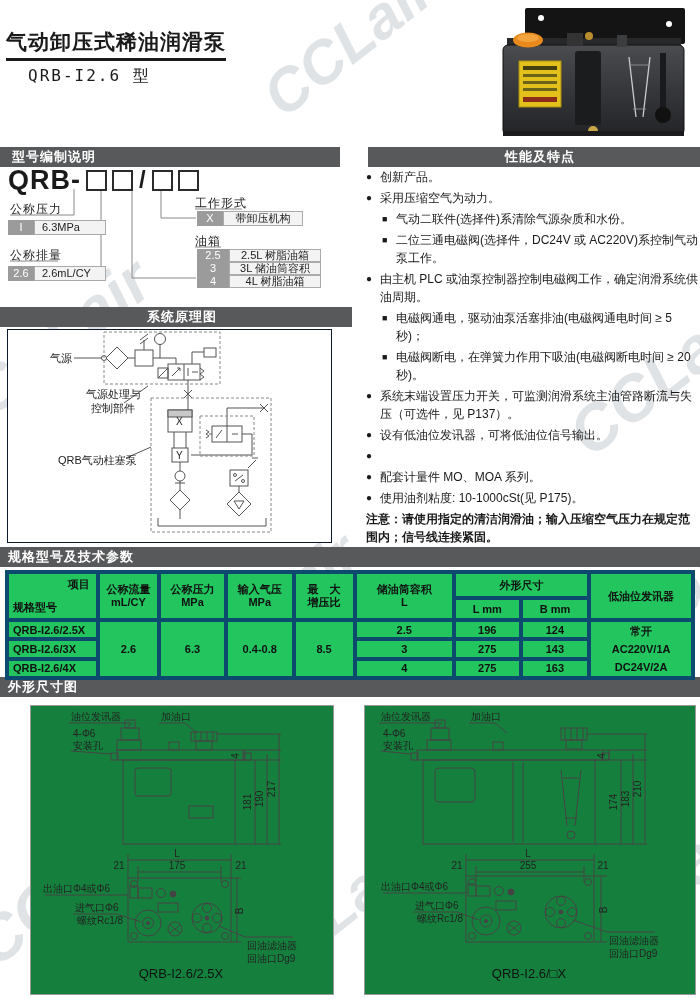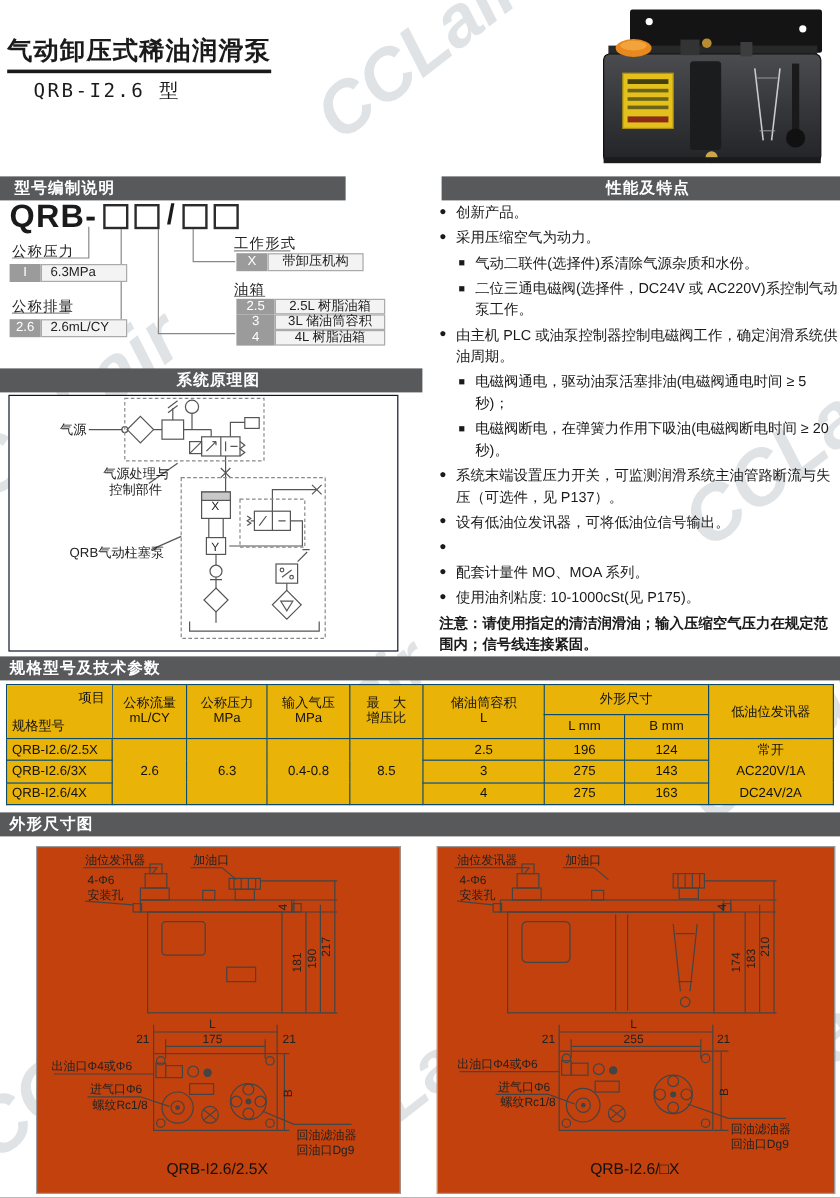--- a/index.html
+++ b/index.html
@@ -37,30 +37,30 @@
   .feat{display:flex;line-height:18px;margin-bottom:3px;}
   .feat .mk{width:14px;flex:none;font-size:10px;}
   .feat.l2{padding-left:16px;}
   .feat.l2 .mk{font-size:9px;}
   .feat-note{font-weight:bold;line-height:18px;margin-top:2px;}
   
   .schem-box{position:absolute;left:7px;top:329px;width:323px;height:212px;border:1px solid #0f172a;z-index:2;background:#fff;}
   
   .specs{position:absolute;left:5px;top:570px;width:690px;z-index:2;border-collapse:collapse;
          font-size:11px;color:#111;}
-  .specs td,.specs th{border:1px solid #0c4a6e;text-align:center;padding:0 2px;font-weight:normal;background:#eab308;}
+  .specs td,.specs th{border:4px solid #0c4a6e;text-align:center;padding:0 2px;font-weight:bold;background:#22c55e;}
   .specs .hdr{line-height:13px;}
   .specs .model{text-align:left;padding-left:4px;}
   .corner{position:relative;width:84px;height:44px;padding:0;
      background-image:linear-gradient(to bottom right,transparent 49.4%,#3a3a3a 49.4%,#3a3a3a 50.6%,transparent 50.6%);}
   .corner .ct{position:absolute;top:3px;right:6px;}
   .corner .cb{position:absolute;bottom:3px;left:4px;}
   .sensor-cell div{line-height:18px;}
   
-  .dim-box{position:absolute;border:1px solid #999;background:#c2410c;z-index:2;}
+  .dim-box{position:absolute;border:1px solid #999;background:#15803d;z-index:2;}
   svg text{font-family:"Liberation Sans","DejaVu Sans",sans-serif;}
   
   .photo{position:absolute;left:497px;top:5px;width:193px;height:133px;z-index:2;}
 </style>
 </head>
 <body>
 
 <div class="page">
 
   <span class="wm" style="left:250px;top:8px;font-size:60px;">CCLair</span>
@@ -105,21 +105,21 @@
       <line x1="153" y1="52" x2="146" y2="112" stroke="#c9ccce" stroke-width="1.3"></line>
       <line x1="134" y1="60" x2="151" y2="60" stroke="#9a9da0" stroke-width="0.8"></line>
       <line x1="136" y1="104" x2="149" y2="104" stroke="#9a9da0" stroke-width="0.8"></line>
       <rect x="163" y="48" width="6" height="58" fill="#1a1a1c"></rect>
       <circle cx="166" cy="110" r="8" fill="#111"></circle>
       <circle cx="96" cy="126" r="5" fill="#caa84a"></circle>
       <rect x="6" y="126" width="181" height="5" fill="#1b1b1d"></rect>
     </svg>
   </div>
 
-  <div class="bar" style="left:0;top:147px;width:288px;">型号编制说明</div>
+  <div class="bar" style="left:0;top:147px;width:340px;">型号编制说明</div>
   <div class="bar" style="left:368px;top:147px;width:332px;text-align:center;">性能及特点</div>
   <div class="bar" style="left:0;top:307px;width:352px;text-align:center;">系统原理图</div>
   <div class="bar" style="left:0;top:547px;width:700px;padding-left:8px;">规格型号及技术参数</div>
   <div class="bar" style="left:0;top:677px;width:700px;padding-left:8px;">外形尺寸图</div>
 
   <div class="mc">
     <svg width="332" height="140">
       <g stroke="#888" fill="none" stroke-width="1">
         <path d="M10,49 H74 V23"></path>
         <path d="M10,95 H58"></path>

